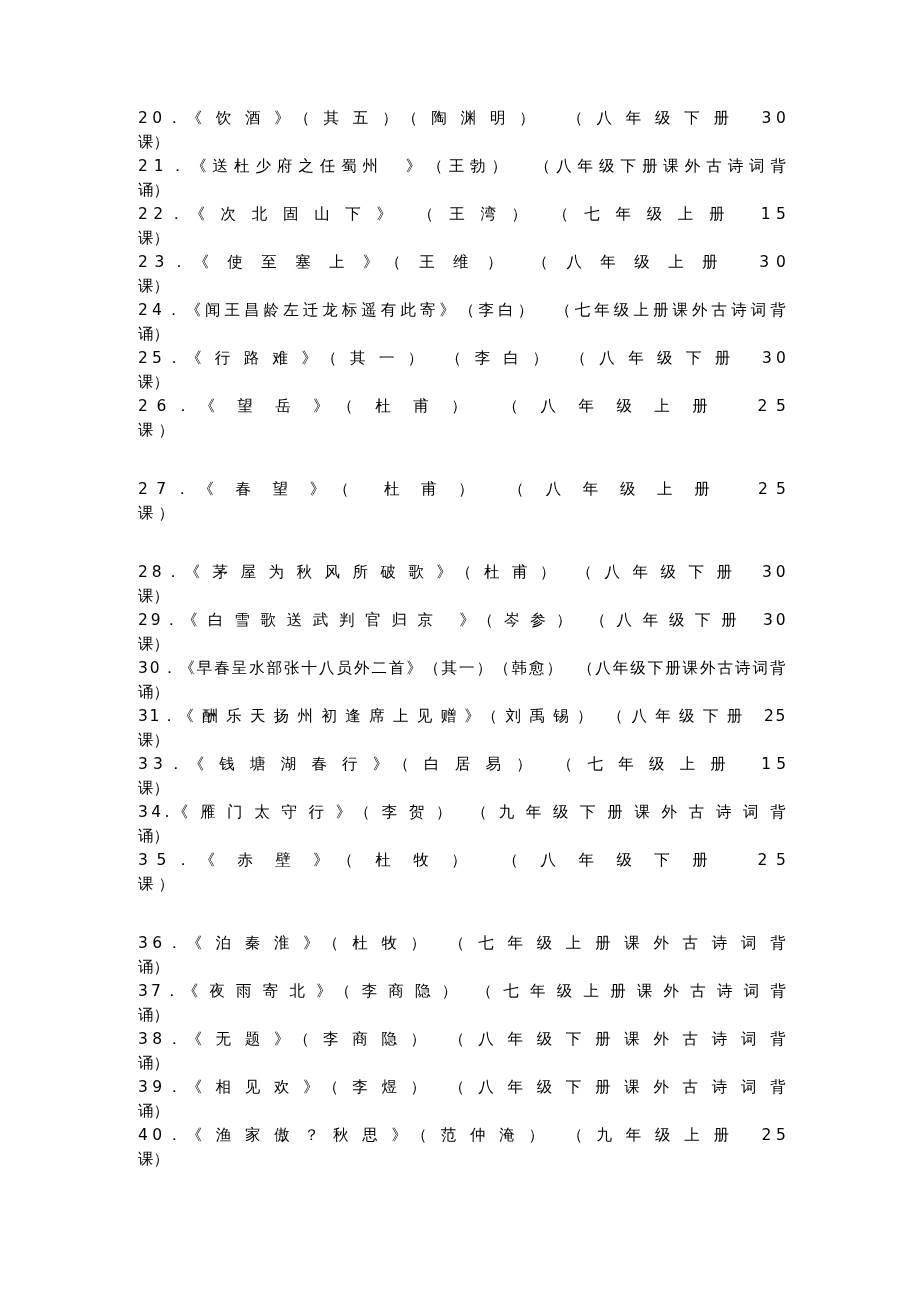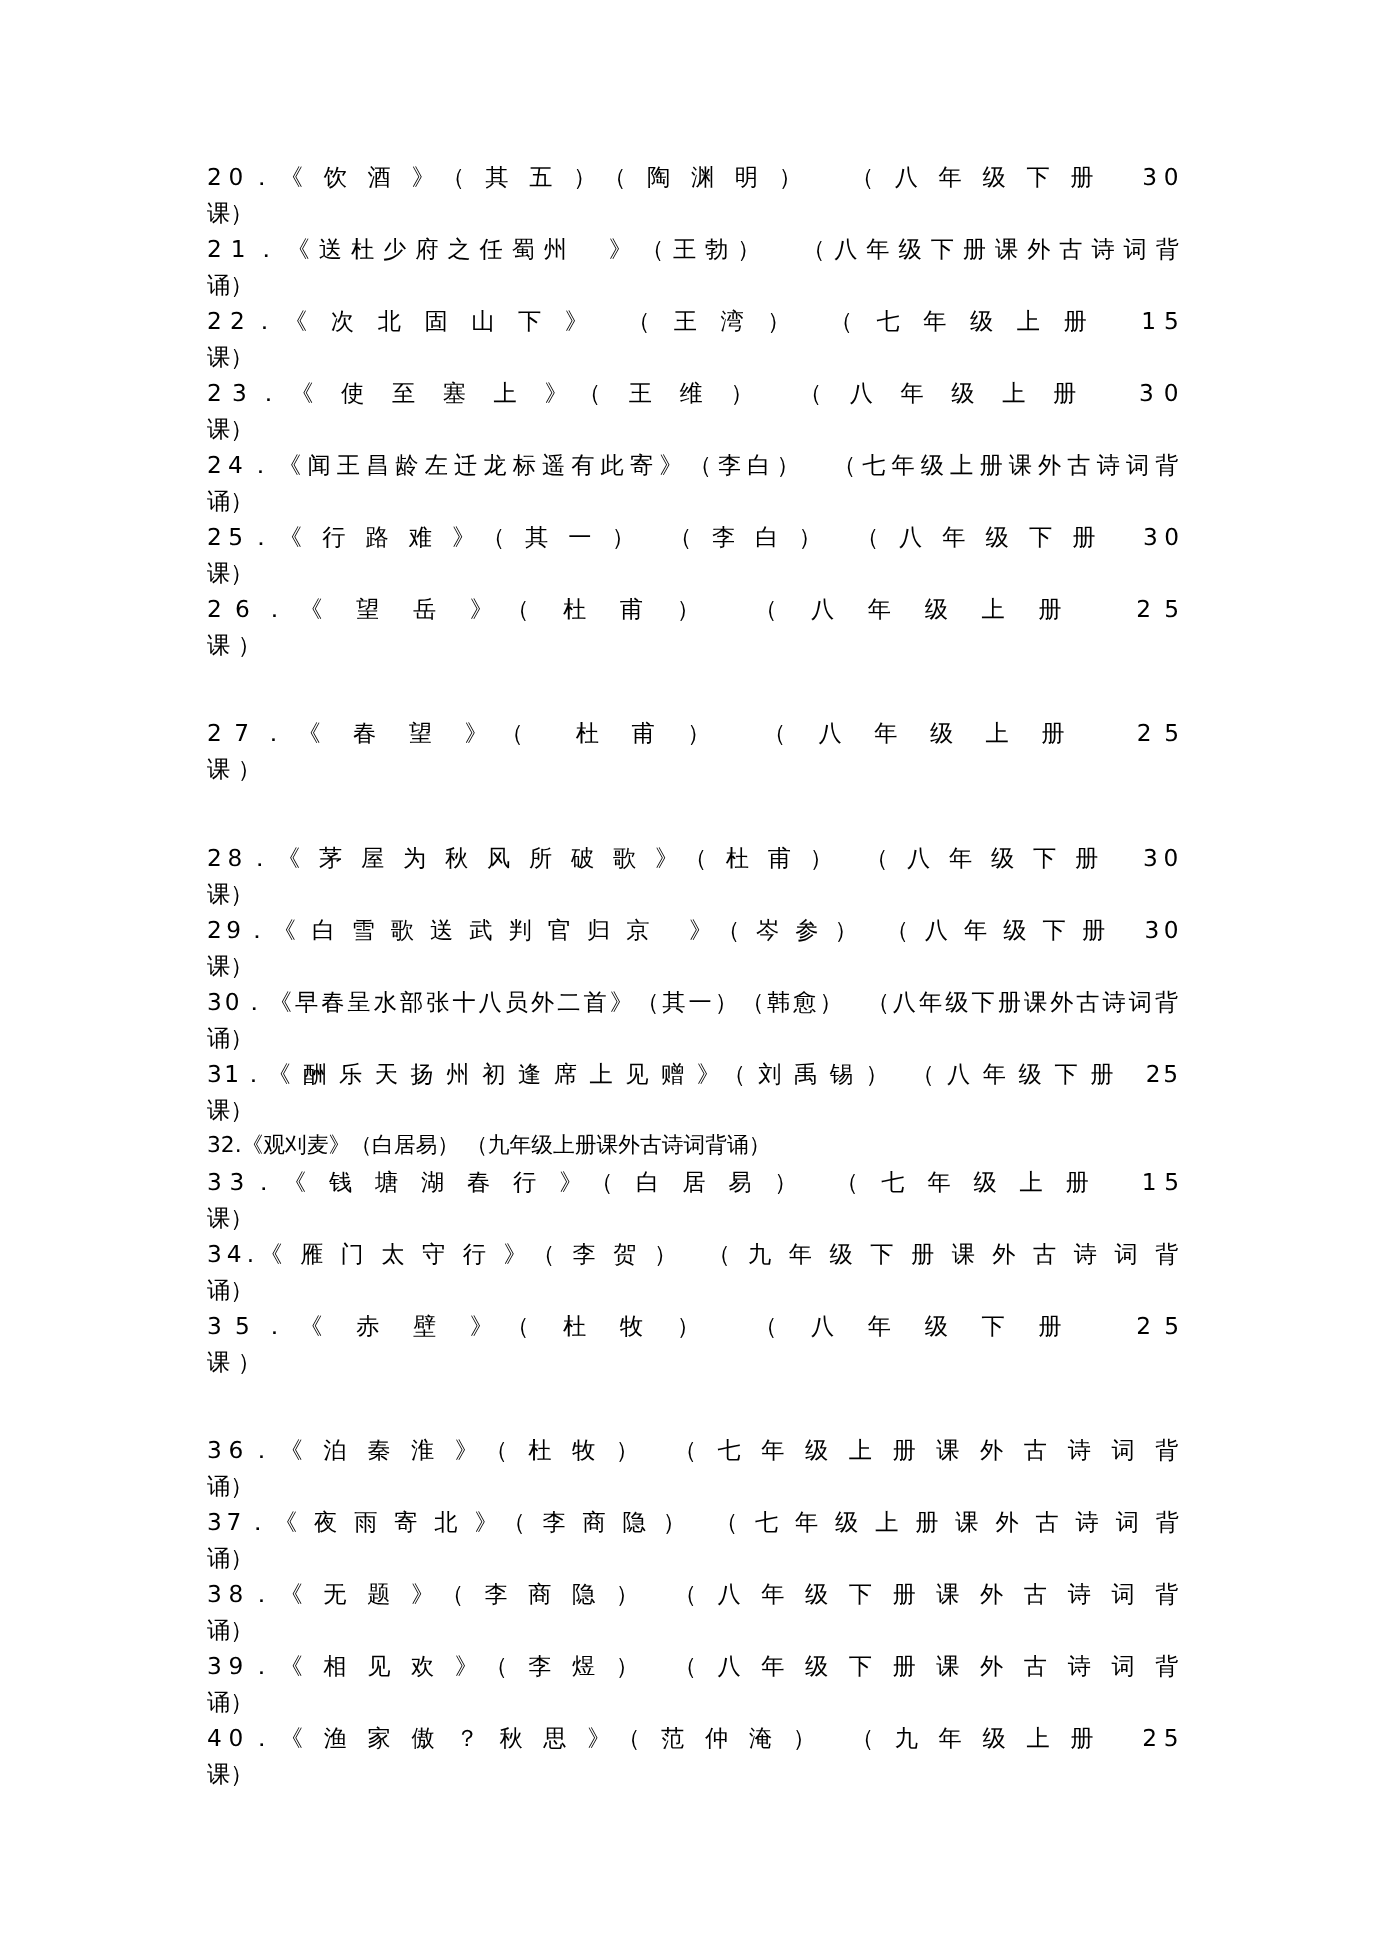--- a/index.html
+++ b/index.html
@@ -660,23 +660,20 @@
             <span class="ch">册</span>
             <span class="seg"> </span>
             <span class="seg"> </span>
             <span class="seg"> </span>
             <span class="ch">2</span>
             <span class="ch">5</span>
           </span>
         </div>
         <div class="line2">课）</div>
       </div>
-      <div class="entry compact">
-        <div class="line1"><span class="line1-inner">32.《观刈麦》（白居易）  （九年级上册课外古诗词背诵）</span></div>
-      </div>
       <div class="entry">
         <div class="line1">
           <span class="line1-inner">
             <span class="ch">3</span>
             <span class="ch">3</span>
             <span class="ch">．</span>
             <span class="ch">《</span>
             <span class="seg"> </span>
             <span class="ch">钱</span>
             <span class="seg"> </span>

